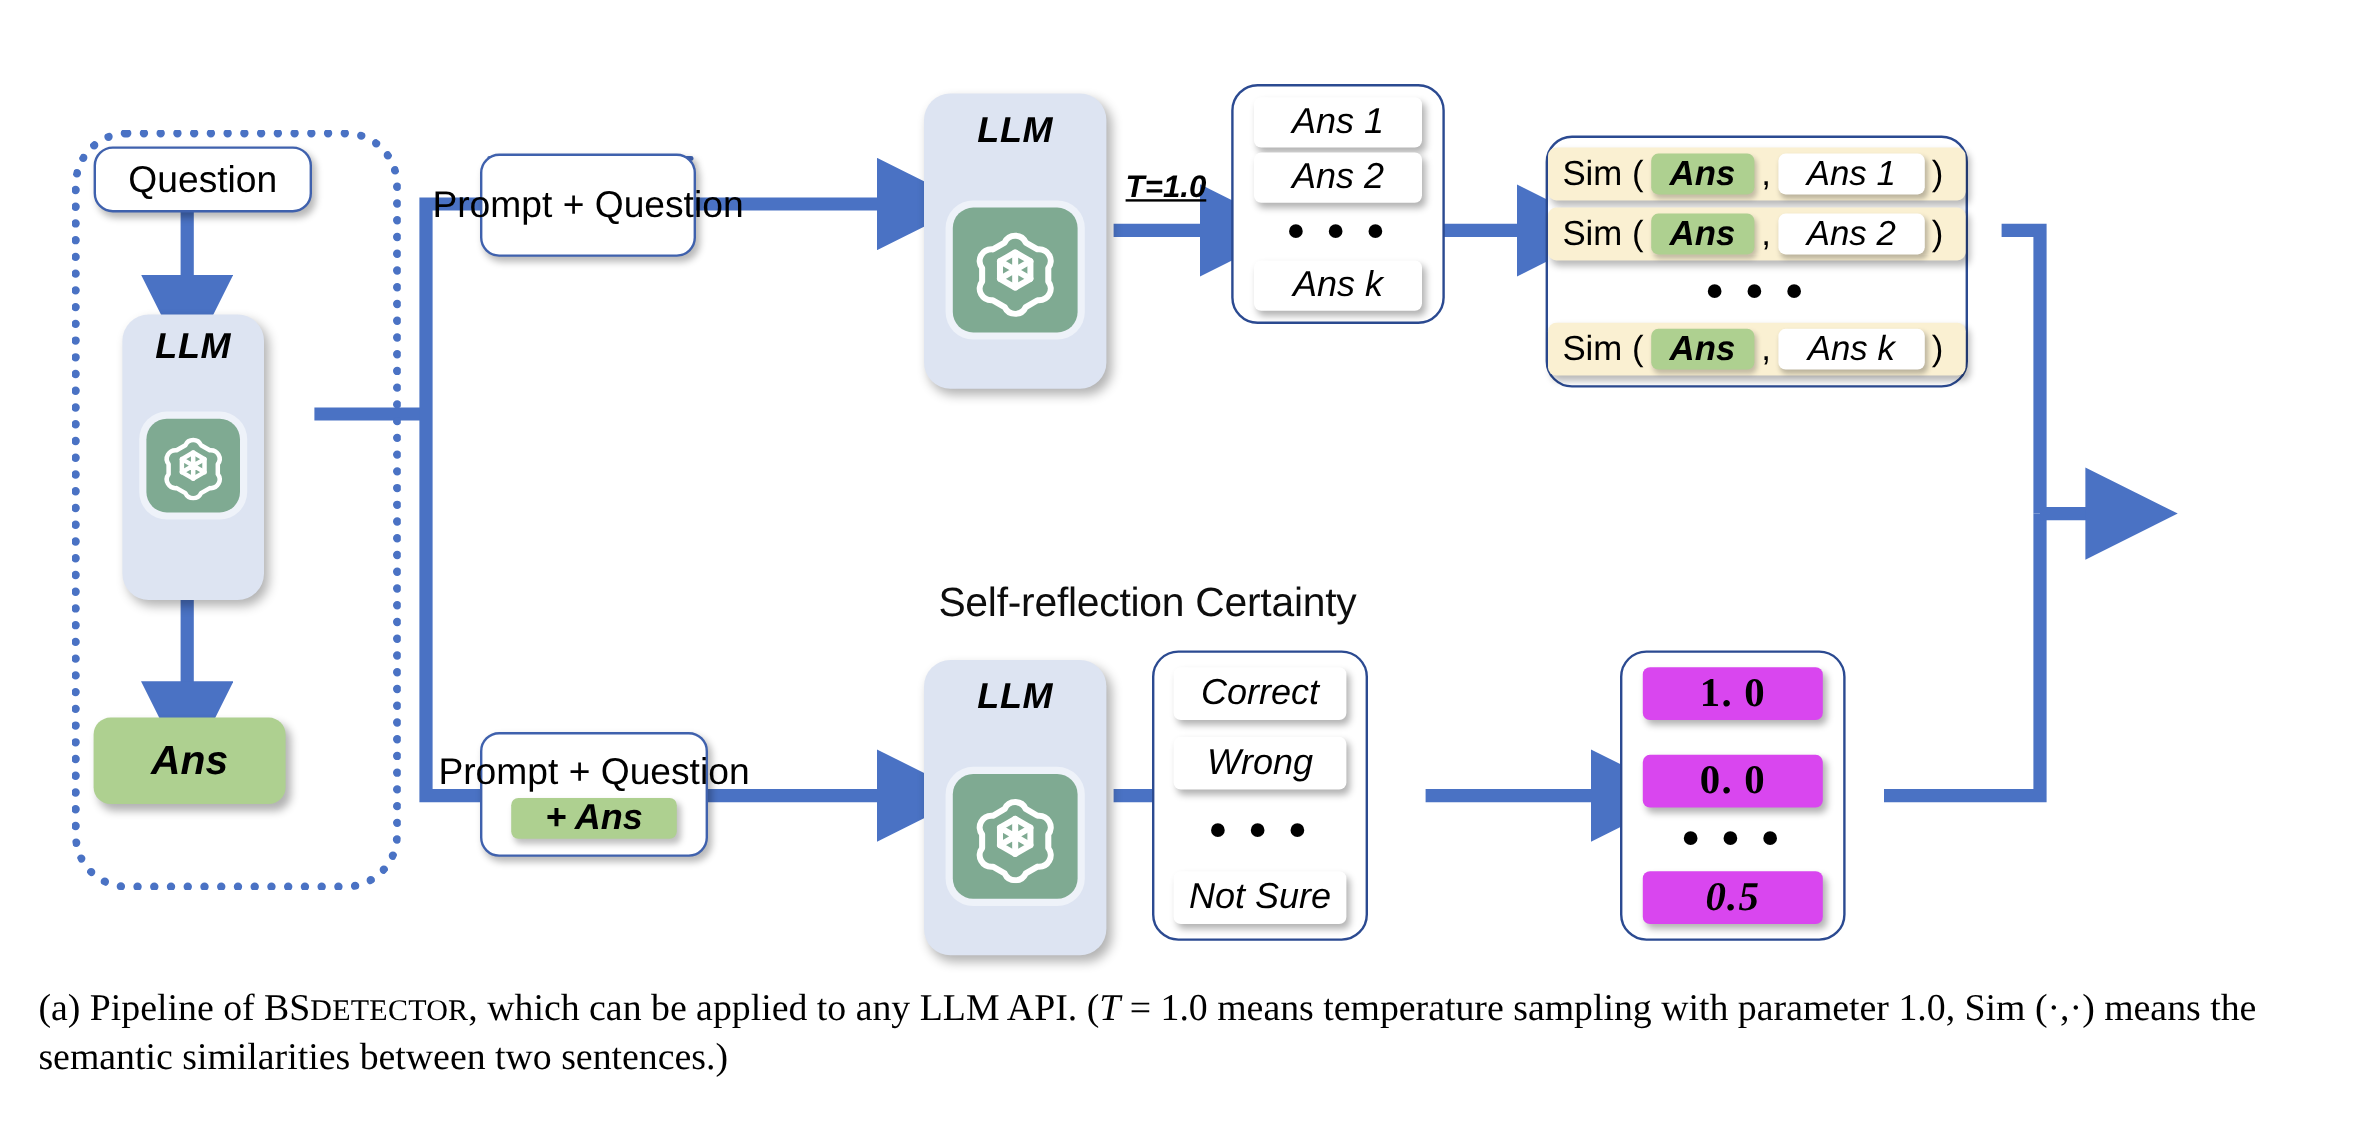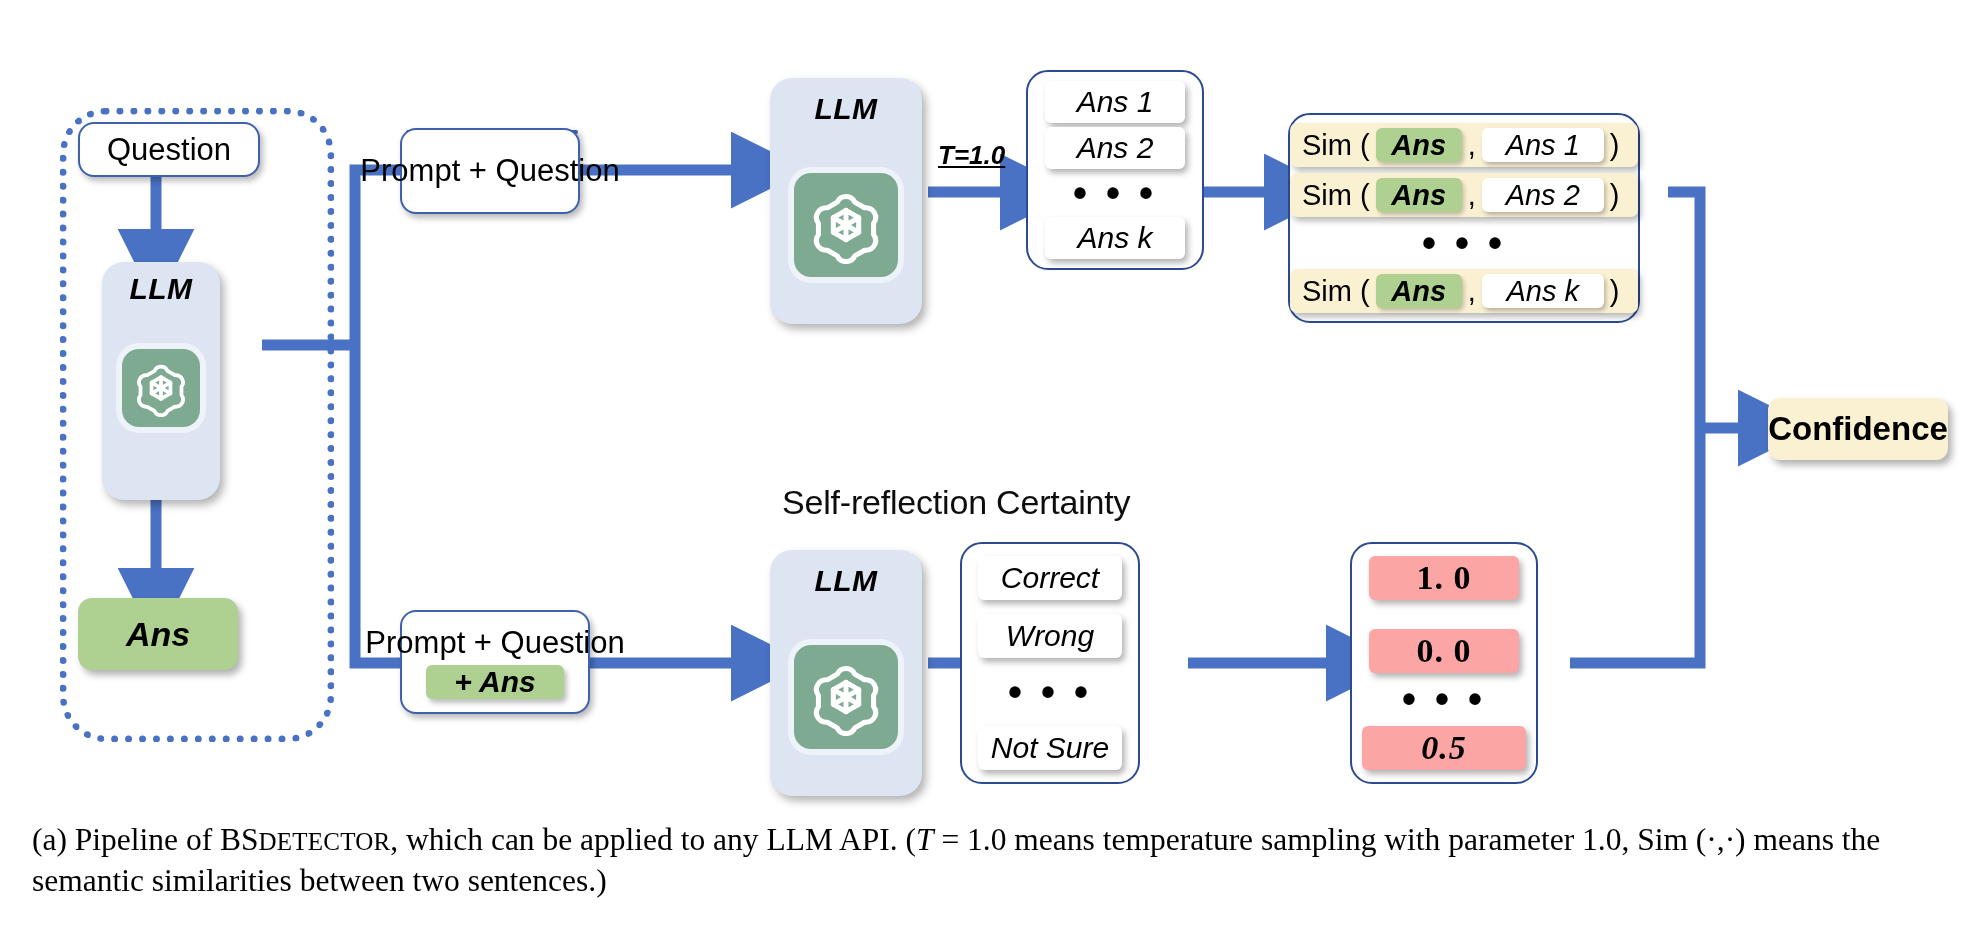--- a/index.html
+++ b/index.html
@@ -99,21 +99,21 @@
     box-shadow: 3px 4px 6px rgba(0,0,0,0.30);
     display: flex;
     align-items: center;
     justify-content: center;
     font-style: italic;
     font-size: 30px;
     color: #000;
     box-sizing: border-box;
   }
   .chip-cream {
-    background: #fca5a5;
+    background: #d946ef;
     border-radius: 6px;
     box-shadow: 3px 4px 6px rgba(0,0,0,0.30);
     display: flex;
     align-items: center;
     justify-content: center;
     font-family: "Liberation Serif", serif;
     font-weight: bold;
     font-size: 34px;
     color: #000;
     box-sizing: border-box;
@@ -367,24 +367,21 @@
     <div class="chip" style="width:144px; height:44px;">Correct</div>
     <div class="chip" style="width:144px; height:44px;">Wrong</div>
     <div class="ellipsis">• • •</div>
     <div class="chip" style="width:144px; height:44px;">Not Sure</div>
   </div>
 
   <div class="abs list-box" style="left:1350px; top:542px; width:188px; height:242px; padding:12px 0;">
     <div class="chip-cream" style="width:150px; height:44px;">1. 0</div>
     <div class="chip-cream" style="width:150px; height:44px;margin-top:22px;">0. 0</div>
     <div class="ellipsis">• • •</div>
-    <div class="chip-cream italic" style="width:164px; height:44px;">0.5</div>
-  </div>
-
-  <div class="abs confidence-box" style="left:1768px; top:398px; width:180px; height:62px;">
-    <span>Confidence</span>
-  </div>
+    <div class="chip-cream italic" style="width:150px; height:44px;">0.5</div>
+  </div>
+
 
   <div class="abs caption" style="left:32px; top:820px;">
     <span>(a) Pipeline of </span><span class="sc-big">BS</span><span class="sc-small">DETECTOR</span><span>, which can be applied to any LLM API. (</span><span class="mathvar">T</span><span> = 1.0</span><span> means temperature sampling with parameter 1.0, Sim (·,·) means the semantic similarities between two sentences.)</span>
   </div>
 
 </div>
 
 </body></html>

